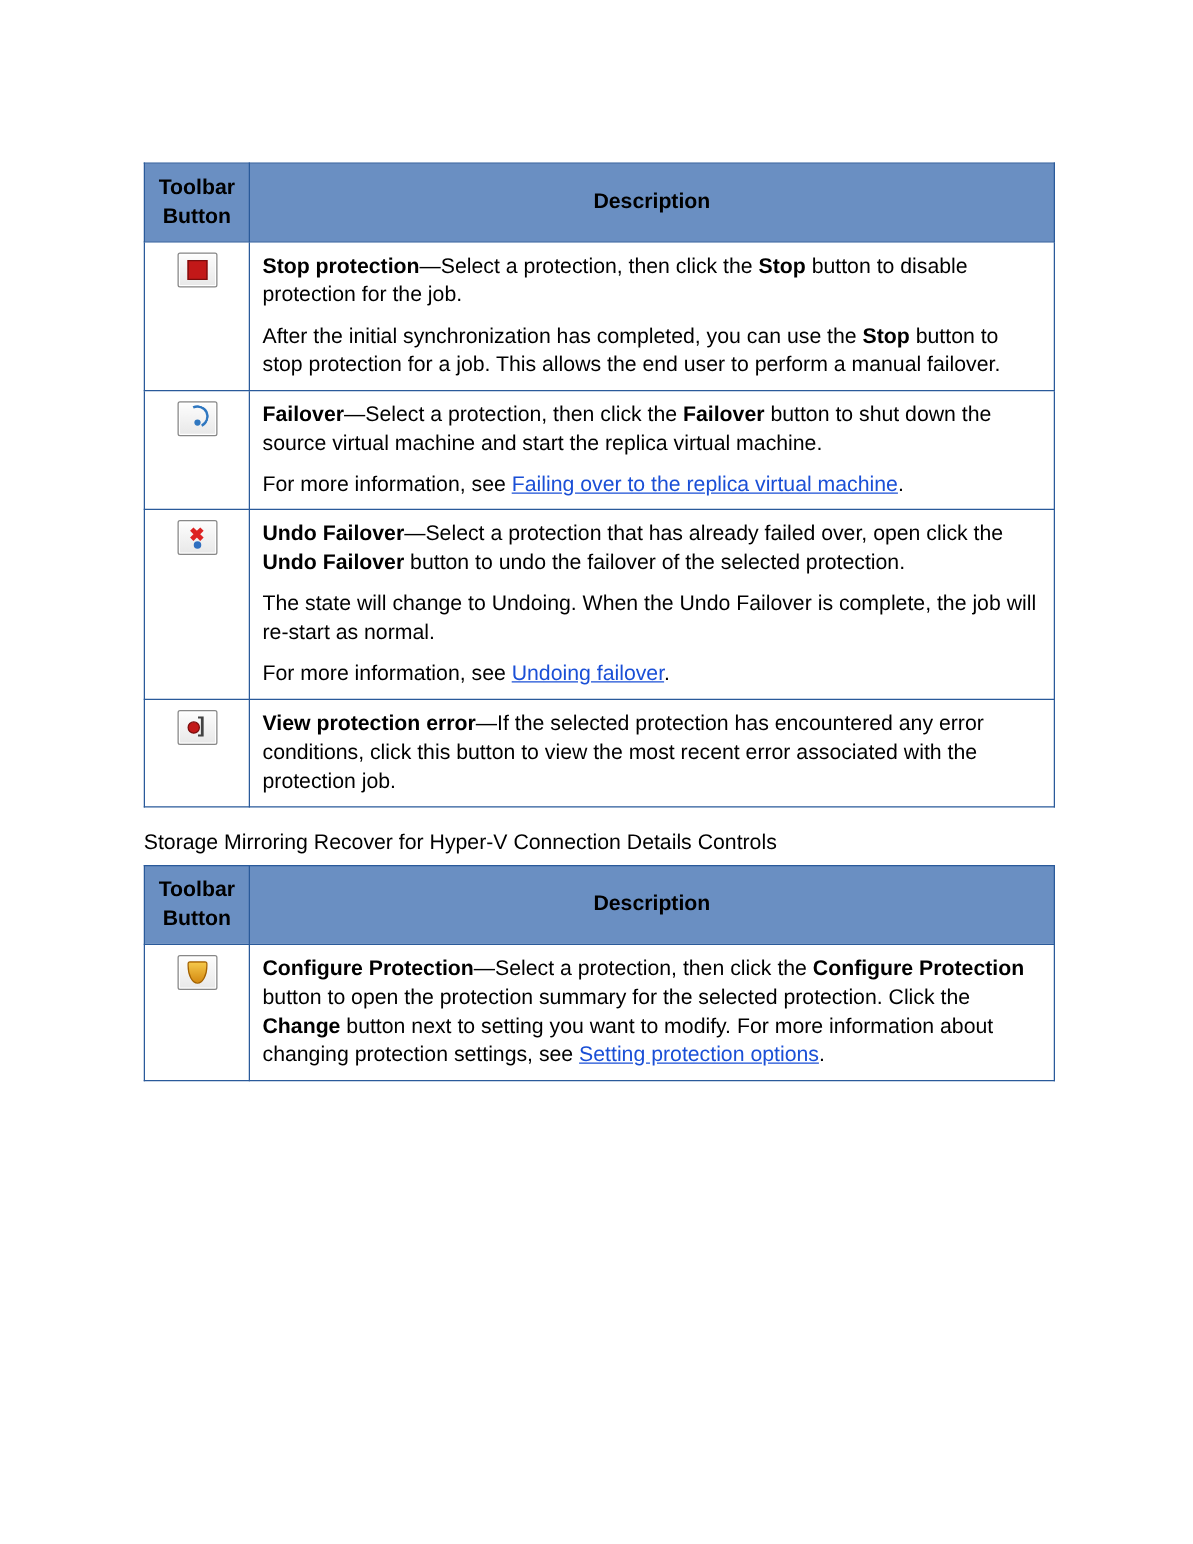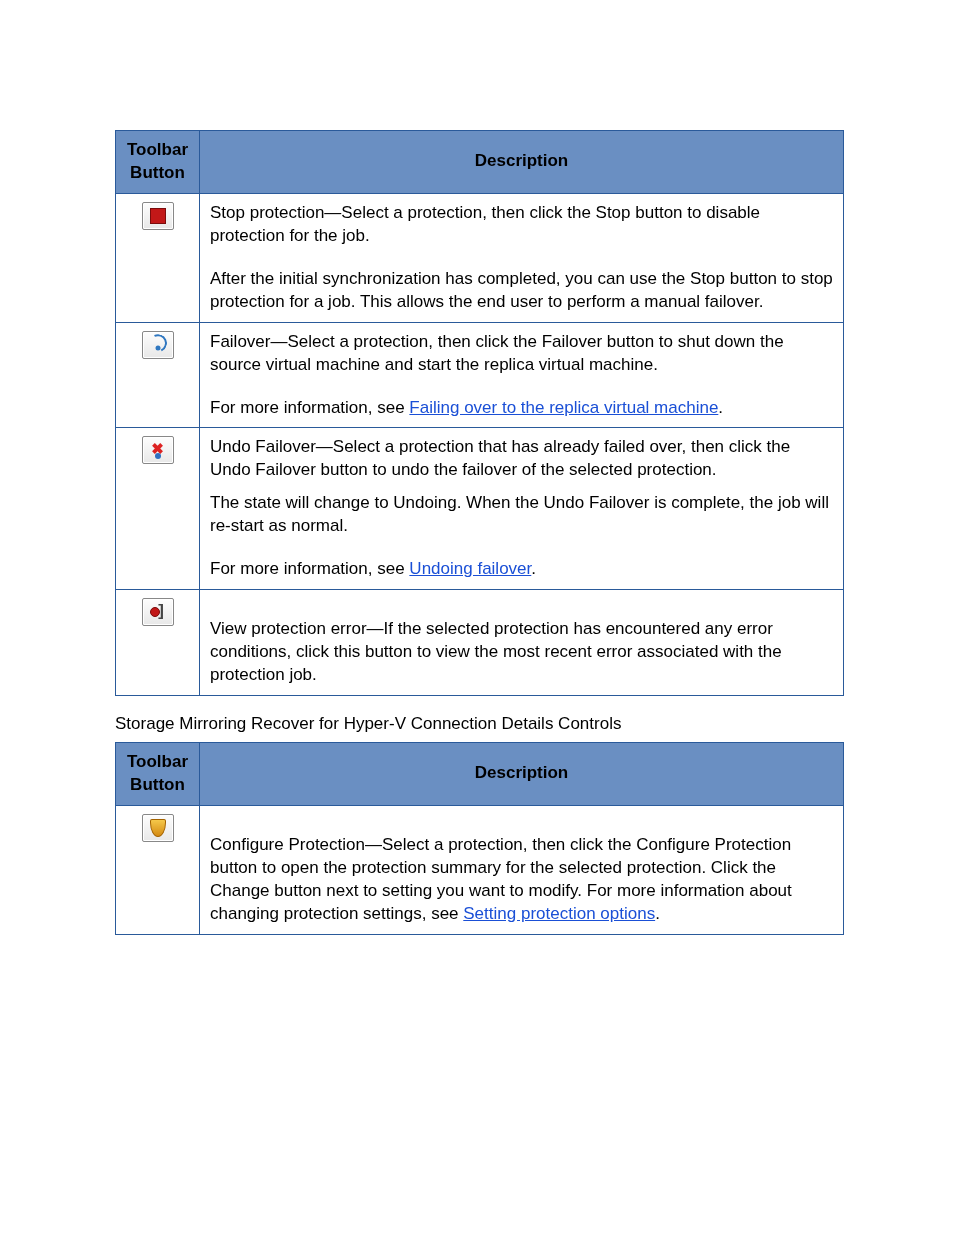--- a/index.html
+++ b/index.html
@@ -127,22 +127,22 @@
     content:"";
     position:absolute;
     left:50%; top:50%;
     width:14px; height:16px;
     background:linear-gradient(#f5c84a,#d48a12);
     border:1px solid #a36200;
     border-radius:2px 2px 50% 50% / 2px 2px 80% 80%;
     transform:translate(-50%,-50%);
   }
   .desc-cell p { margin: 0 0 10px 0; }
-  .desc-cell p:last-child { margin-bottom: 0; margin-top: 20px; }
-  .b { font-weight: normal; }
+  .desc-cell p:last-child { margin-bottom: 0; }
+  .b { font-weight: bold; }
   a.link { color: #1a4fd6; text-decoration: underline; }
   .caption {
     text-align: left;
     margin: 18px 0 8px 0;
     font-size: 17px;
   }
   .footer {
     position: absolute;
     bottom: 55px;
     left: 0; right: 0;
@@ -195,21 +195,21 @@
           </p>
         </td>
       </tr>
 
       <tr>
         <td class="icon-cell">
           <span class="tb-icon undo"></span>
         </td>
         <td class="desc-cell">
           <p>
-            <span class="b">Undo Failover</span><span>—Select a protection that has already failed over, then click the </span><span class="b">Undo Failover</span><span> button to undo the failover of the selected protection.</span>
+            <span class="b">Undo Failover</span><span>—Select a protection that has already failed over, open click the </span><span class="b">Undo Failover</span><span> button to undo the failover of the selected protection.</span>
           </p>
           <p>The state will change to Undoing. When the Undo Failover is complete, the job will re-start as normal.</p>
           <p>
             <span>For more information, see </span><a href="#" class="link">Undoing failover</a><span>.</span>
           </p>
         </td>
       </tr>
 
       <tr>
         <td class="icon-cell">

